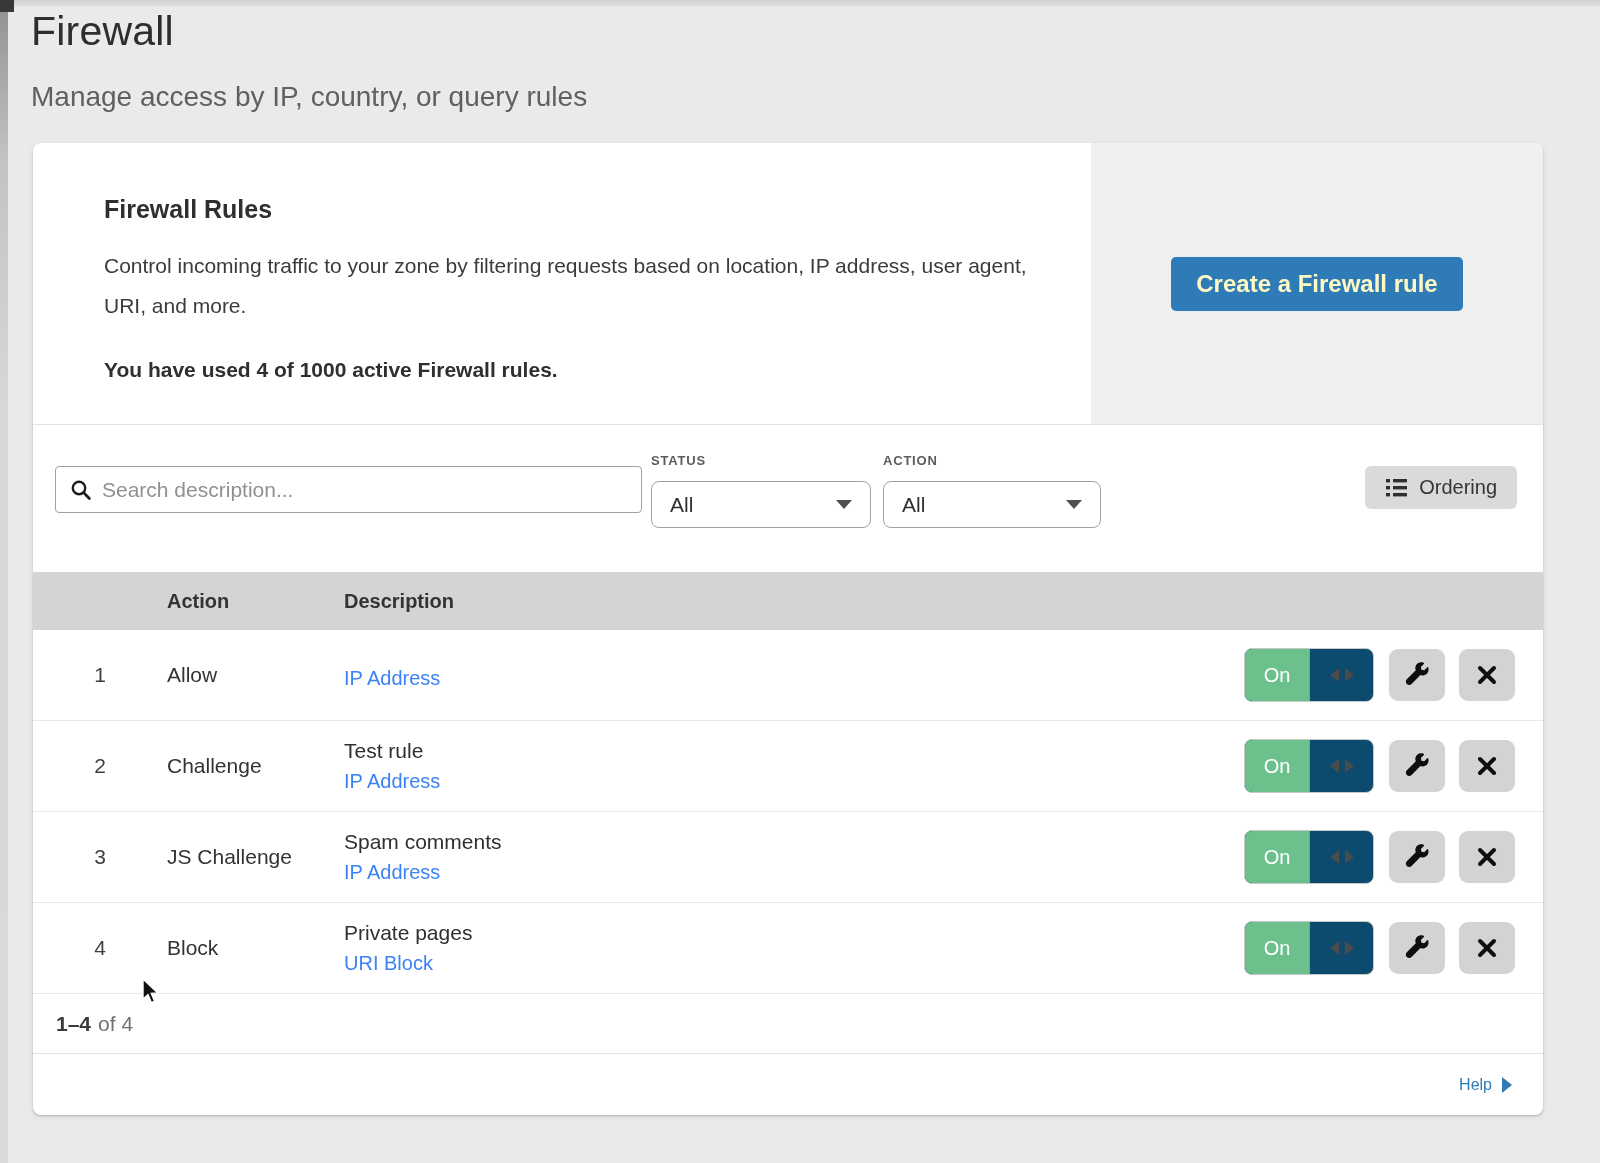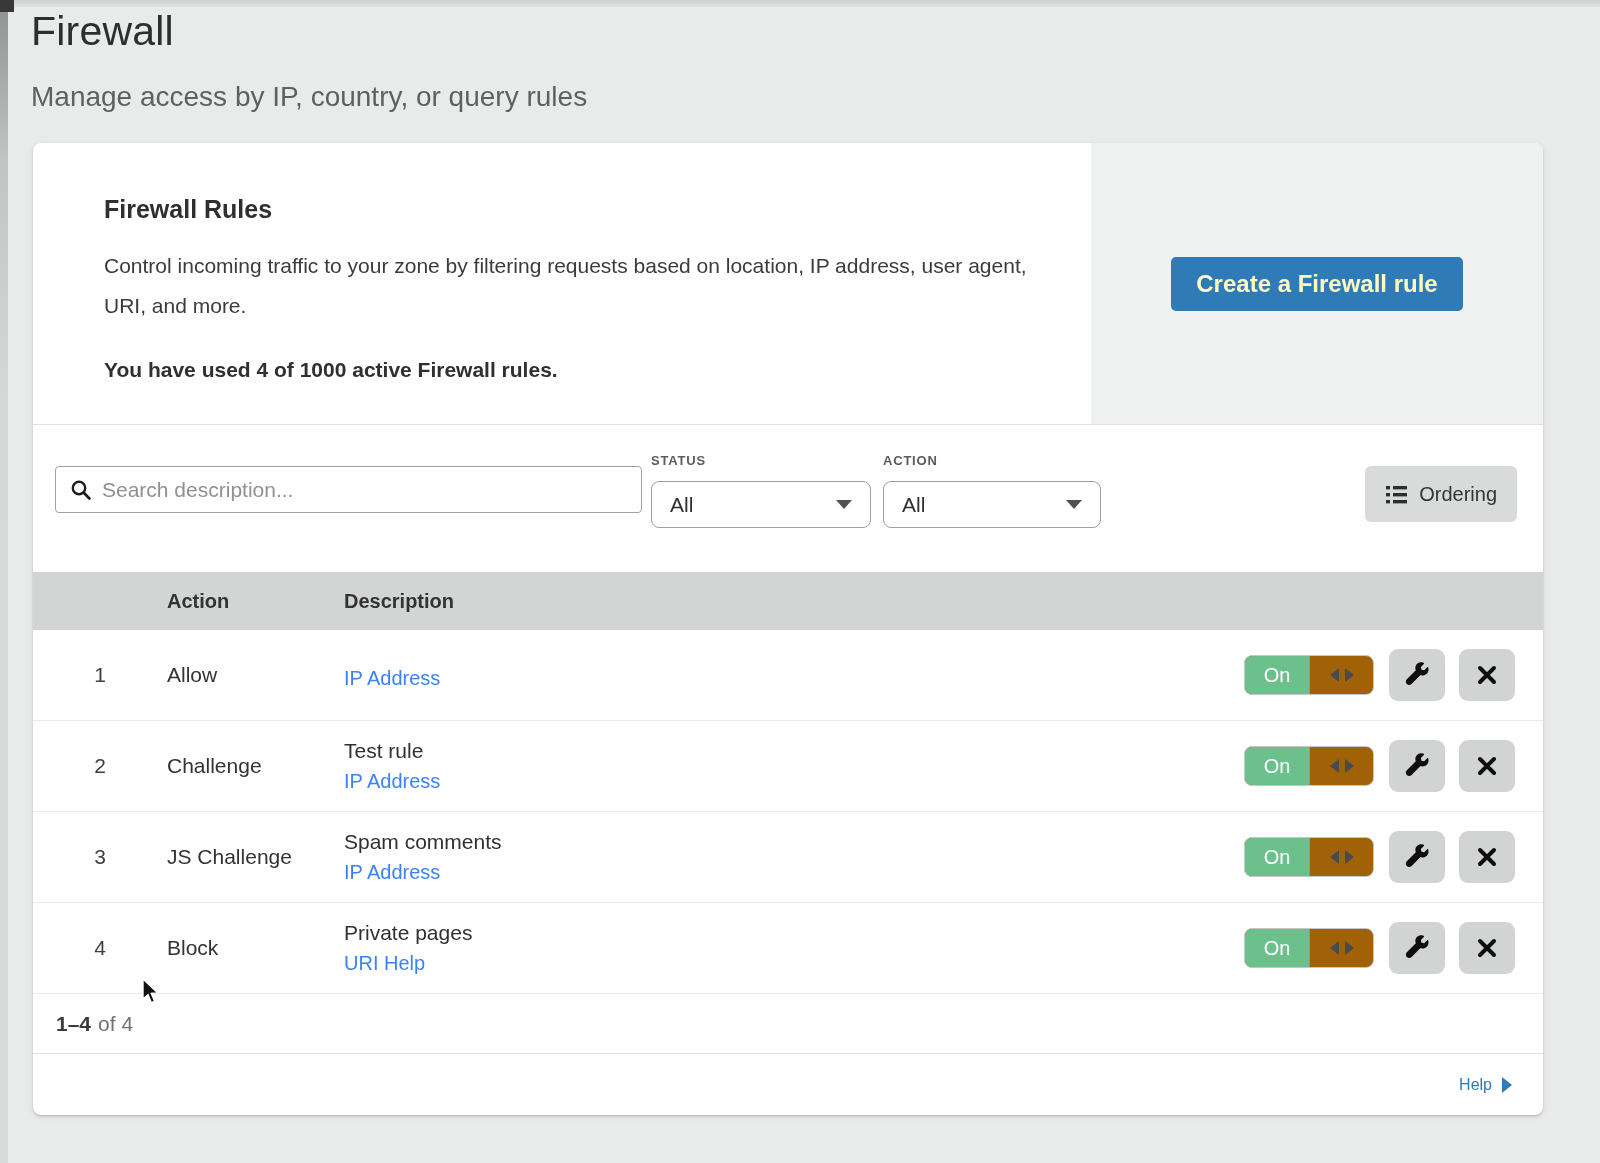--- a/index.html
+++ b/index.html
@@ -52,41 +52,41 @@
   .search-input { border:none; outline:none; flex:1; margin-left:10px; font-size:21px;
     font-family:inherit; color:#333; background:transparent; }
   .search-input::placeholder { color:#8f9191; }
   .dropdown { margin-top:13px; height:47px; border:1px solid #9fa1a1; border-radius:8px;
     background:#fff; display:flex; align-items:center; justify-content:space-between;
     padding:0 18px; cursor:pointer; }
   .dd-status { width:220px; } .dd-action { width:218px; }
   .dd-value { font-size:21px; color:#2e2f2f; }
   .caret { width:0; height:0; border-left:8px solid transparent; border-right:8px solid transparent;
     border-top:9px solid #4f5050; }
-  .ordering-btn { position:absolute; right:26px; top:41px; height:56px;
+  .ordering-btn { position:absolute; right:26px; top:41px; height:43px;
     background:#d9dbdb; border:none; border-radius:6px; padding:0 20px;
     display:flex; align-items:center; gap:11px; font-family:inherit;
     font-size:20px; color:#343535; cursor:pointer; }
 
   
   .thead { height:58px; background:#d3d5d5; display:flex; align-items:center;
     font-size:20px; font-weight:700; color:#333; }
   .th-action { margin-left:134px; width:177px; }
   .th-desc { }
   .rule-row { height:91px; display:flex; align-items:center; border-bottom:1px solid #e8e9e9;
     background:#fff; position:relative; }
   .col-num { width:134px; text-align:center; font-size:21px; color:#3d3e3e; }
   .col-action { width:177px; font-size:21px; color:#333; }
   .col-desc { flex:1; }
   .desc-title { font-size:21px; color:#2f3030; }
   .desc-sub { margin-top:7px; font-size:20px; color:#3b82f6; }
   .col-controls { display:flex; align-items:center; margin-right:28px; }
 
-  .toggle { display:flex; width:130px; height:40px; border:1px solid #c6c8c8;
-    border-radius:8px; overflow:hidden; background:#a16207; cursor:pointer; }
+  .toggle { display:flex; width:130px; height:54px; border:1px solid #c6c8c8;
+    border-radius:8px; overflow:hidden; background:#0c4a6e; cursor:pointer; }
   .toggle-on { width:65px; background:#6cc08c; color:#fff; font-size:20px;
     display:flex; align-items:center; justify-content:center;
     border-right:1px solid #5bb37d; }
   .toggle-off { flex:1; display:flex; align-items:center; justify-content:center; gap:6px; }
   .tri-l { width:0; height:0; border-top:7px solid transparent; border-bottom:7px solid transparent;
     border-right:9px solid #4a4b4b; }
   .tri-r { width:0; height:0; border-top:7px solid transparent; border-bottom:7px solid transparent;
     border-left:9px solid #4a4b4b; }
 
   .icon-btn { width:56px; height:52px; background:#d2d4d4; border:none; border-radius:9px;
@@ -265,21 +265,21 @@
         </svg>
       </button>
     </div>
   </div>
 
   <div class="rule-row">
     <div class="col-num">4</div>
     <div class="col-action">Block</div>
     <div class="col-desc">
       <div class="desc-title">Private pages</div>
-      <div class="desc-sub">URI Help</div>
+      <div class="desc-sub">URI Block</div>
     </div>
     <div class="col-controls">
       <div class="toggle">
         <div class="toggle-on">On</div>
         <div class="toggle-off">
           <span class="tri-l"></span>
           <span class="tri-r"></span>
         </div>
       </div>
       <div class="gap15"></div>

